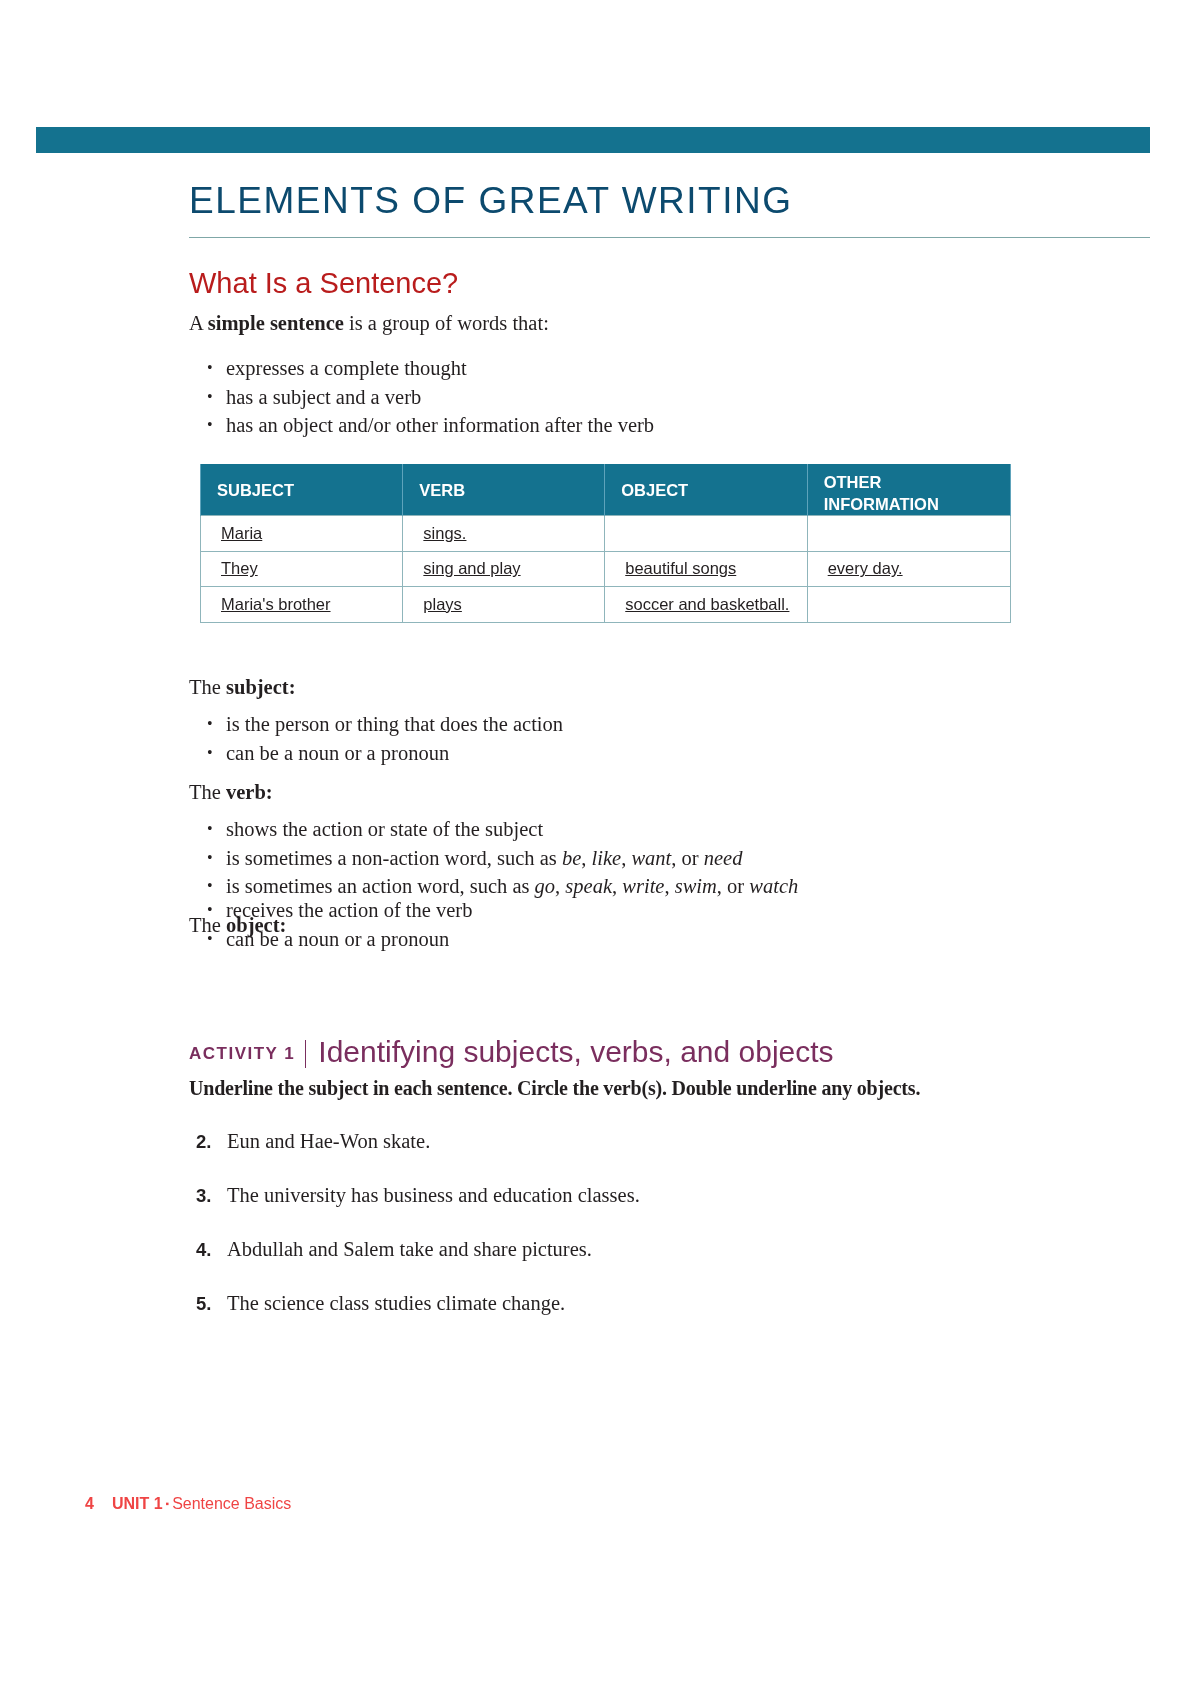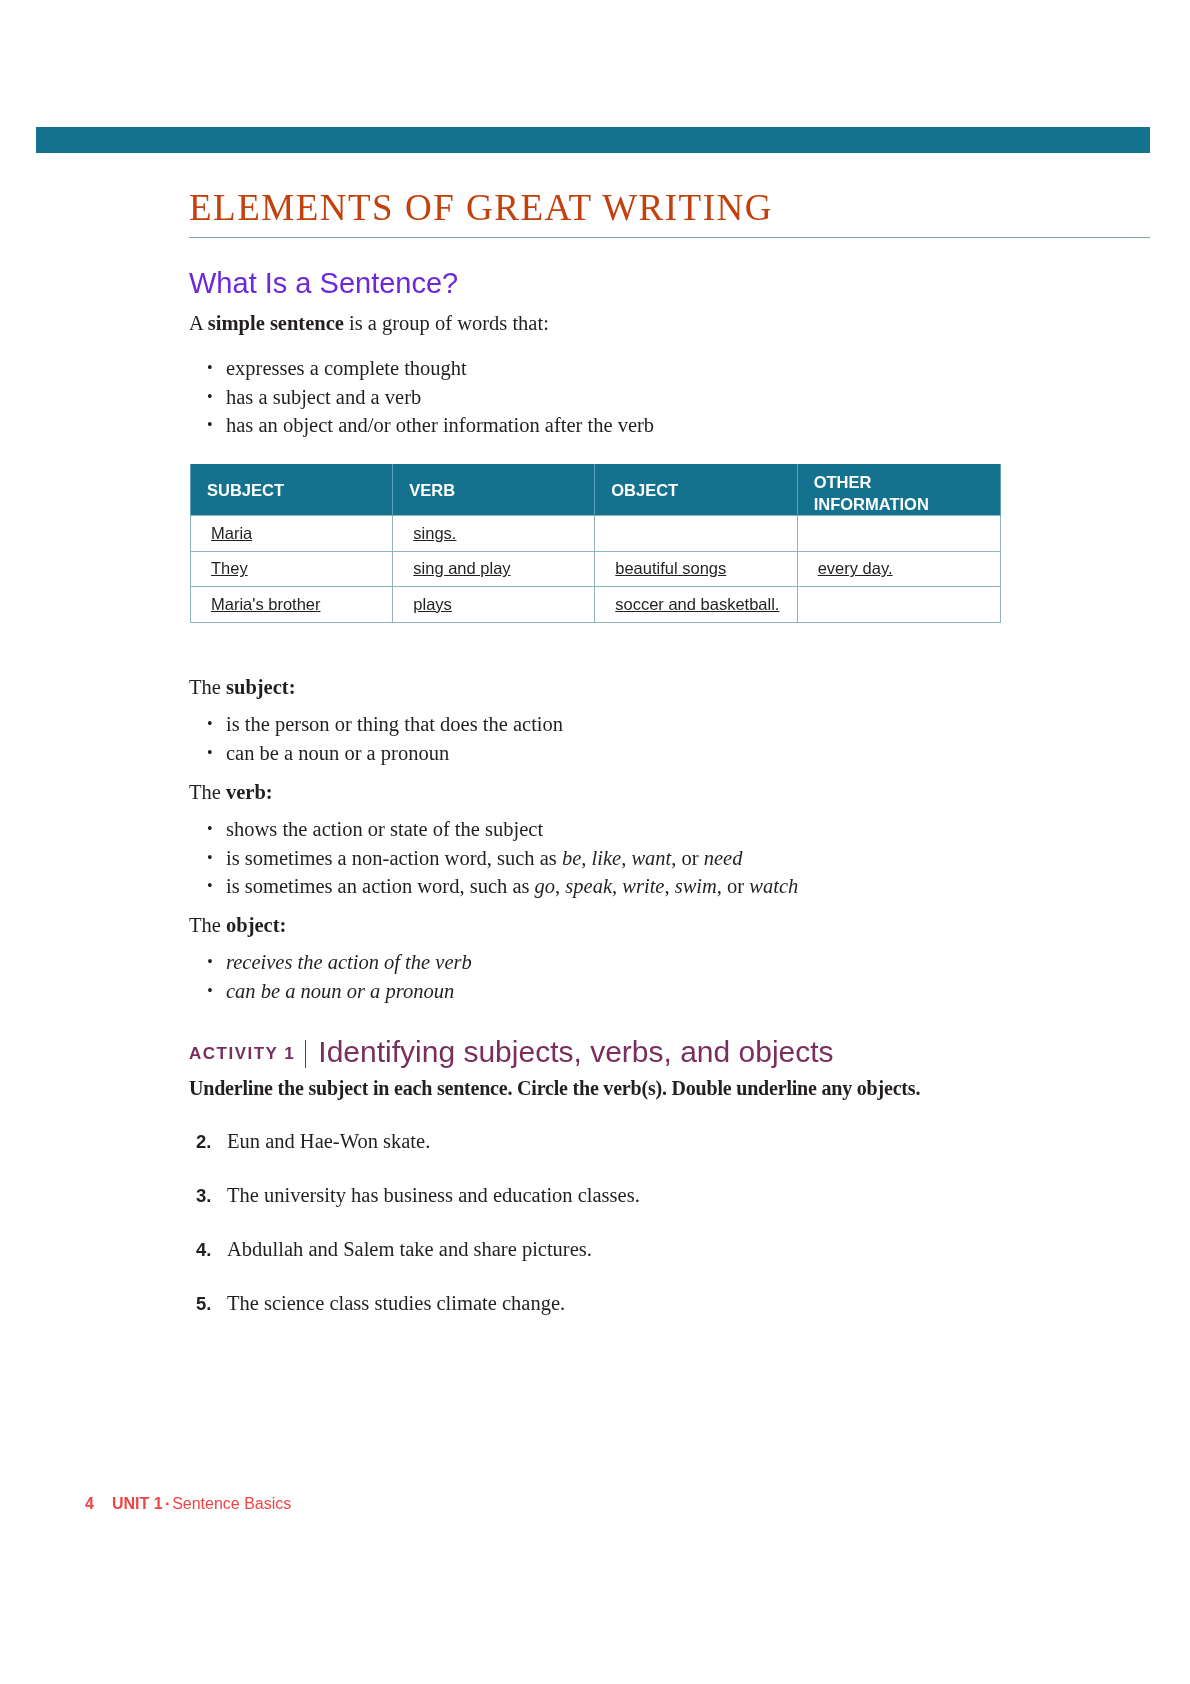--- a/index.html
+++ b/index.html
@@ -1,34 +1,34 @@
 <!DOCTYPE html>
 <html><head>
   <meta charset="utf-8">
   <style>
     html, body { margin: 0; padding: 0; background: #ffffff; }
     body { width: 1190px; height: 1684px; position: relative; overflow: hidden; color: #231f20; }
     .topbar { position: absolute; left: 36px; top: 127px; width: 1114px; height: 26px; background: #14728f; }
-    .page-title { position: absolute; left: 189px; top: 186px; margin: 0; font-family: Liberation Serif, serif; font-weight: normal; font-size: 37px; letter-spacing: 1.5px; color: #c2410c; white-space: nowrap; }
+    .page-title { position: absolute; left: 189px; top: 180px; margin: 0; font-family: Liberation Sans, sans-serif; font-weight: normal; font-size: 37px; letter-spacing: 1.5px; color: #0c4a6e; white-space: nowrap; }
     .title-rule { position: absolute; left: 189px; top: 237px; width: 961px; height: 1px; background: #7fa7a7; }
-    .section-heading { position: absolute; left: 189px; top: 267px; margin: 0; font-family: "Liberation Sans", sans-serif; font-weight: normal; font-size: 29px; color: #6d28d9; white-space: nowrap; }
+    .section-heading { position: absolute; left: 189px; top: 267px; margin: 0; font-family: "Liberation Sans", sans-serif; font-weight: normal; font-size: 29px; color: #b91c1c; white-space: nowrap; }
     .serif { font-family: "Liberation Serif", serif; font-size: 20.5px; color: #231f20; }
     .intro { position: absolute; left: 189px; top: 312px; margin: 0; white-space: nowrap; }
     .bullets { position: absolute; left: 207px; margin: 0; padding: 0; list-style: none; }
     .bullets li { position: relative; padding-left: 19px; height: 28.5px; line-height: 28.5px; white-space: nowrap; }
     .bullets li::before { content: "\2022"; position: absolute; left: 0; top: 0; font-size: 16px; }
     .bl-intro { top: 354px; }
     .bl-subject { top: 710px; }
     .bl-verb { top: 815px; }
-    .bl-object { top: 948px; font-style: italic; }
+    .bl-object { top: 896px; }
     .label { position: absolute; left: 189px; margin: 0; white-space: nowrap; }
     .lb-subject { top: 676px; }
     .lb-verb { top: 781px; }
     .lb-object { top: 914px; }
-    table.sentence-table { position: absolute; left: 190px; top: 464px; width: 811px; border-collapse: collapse; font-family: "Liberation Sans", sans-serif; }
+    table.sentence-table { position: absolute; left: 200px; top: 464px; width: 811px; border-collapse: collapse; font-family: "Liberation Sans", sans-serif; }
     .sentence-table th { background: #14728f; color: #ffffff; text-align: left; font-size: 16.5px; font-weight: bold; height: 51px; padding: 0 0 0 16px; border-left: 1px solid #5ea3bb; border-right: 1px solid #5ea3bb; vertical-align: middle; line-height: 22px; width: 187px; }
     .sentence-table td { height: 34.5px; padding: 0 0 0 20px; font-size: 16.5px; color: #231f20; border: 1.5px solid #8fb5bb; vertical-align: middle; text-decoration: underline; }
     .activity-head { position: absolute; left: 189px; top: 1035px; white-space: nowrap; color: #7a2e5e; font-family: "Liberation Sans", sans-serif; }
     .activity-label { font-weight: bold; font-size: 17px; letter-spacing: 1.5px; font-variant: small-caps; vertical-align: 3px; }
     .activity-divider { display: inline-block; width: 1px; height: 28px; background: #7a2e5e; margin: 0 12px 0 10px; vertical-align: -6px; }
     .activity-title { font-size: 30px; }
     .instruction { position: absolute; left: 189px; top: 1077px; margin: 0; font-weight: bold; white-space: nowrap; font-size: 20px; letter-spacing: -0.2px; }
     .exercises { position: absolute; left: 196px; top: 1130px; margin: 0; padding: 0; list-style: none; }
     .exercises li { height: 54px; white-space: nowrap; }
     .ex-num { display: inline-block; width: 31px; font-family: "Liberation Sans", sans-serif; font-weight: bold; font-size: 18.5px; color: #231f20; }

